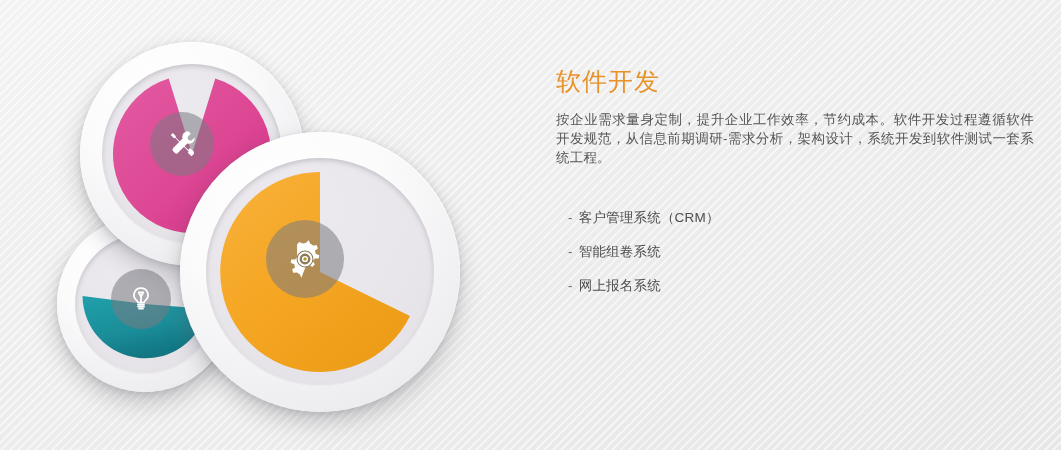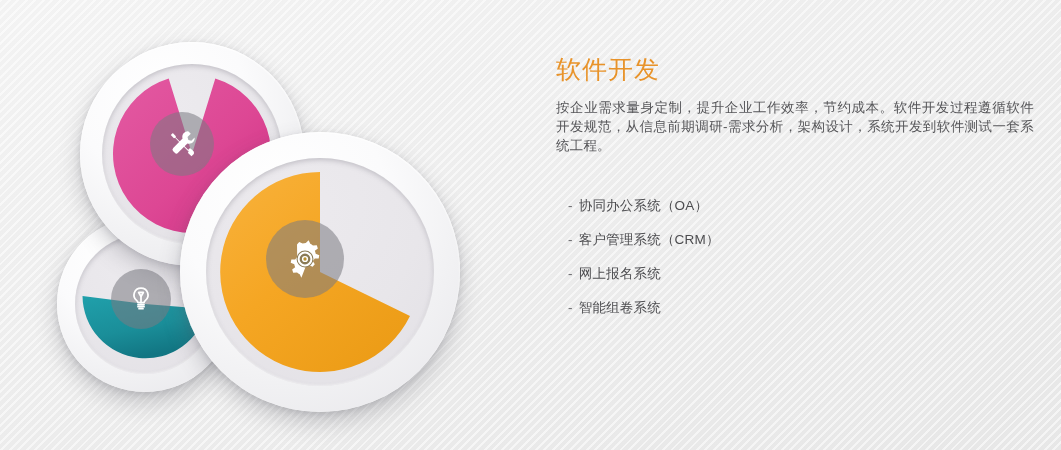--- a/index.html
+++ b/index.html
@@ -55,21 +55,21 @@
   #disc-teal .hub{left:54px;top:53px;width:60px;height:60px;}
 
   #disc-orange{left:180px;top:132px;width:280px;height:280px;z-index:3;}
   #disc-orange .inner{left:26px;top:26px;width:228px;height:228px;}
   #disc-orange .hub{left:86px;top:88px;width:78px;height:78px;}
 
   
   .content{position:absolute;left:556px;top:54px;width:478px;}
   .title{
     font-size:25px;color:#e8932a;letter-spacing:1px;
-    margin:0 0 14px 0;font-weight:400;line-height:1.2;
+    margin:12px 0 14px 0;font-weight:400;line-height:1.2;
   }
   .body{
     font-size:13.5px;color:#555558;line-height:19px;
     margin:0;text-align:justify;letter-spacing:.2px;
   }
   .bullets{margin:34px 0 0 0;padding:0;list-style:none;}
   .bullets li{
     font-size:13.5px;color:#4d4d50;line-height:34px;
     padding-left:12px;letter-spacing:.2px;white-space:nowrap;
   }
@@ -162,25 +162,22 @@
       </svg>
     </div>
   </div>
 </div>
 
 <div class="content">
   <h1 class="title">软件开发</h1>
   <p class="body">按企业需求量身定制，提升企业工作效率，节约成本。软件开发过程遵循软件开发规范，从信息前期调研-需求分析，架构设计，系统开发到软件测试一套系统工程。</p>
   <ul class="bullets">
     <li>
-      <span class="dash">-</span><span>协同办公系统（OA）</span>
-    </li>
-    <li>
       <span class="dash">-</span><span>客户管理系统（CRM）</span>
     </li>
     <li>
-      <span class="dash">-</span><span>网上报名系统</span>
+      <span class="dash">-</span><span>智能组卷系统</span>
     </li>
     <li>
-      <span class="dash">-</span><span>智能组卷系统</span>
+      <span class="dash">-</span><span>网上报名系统</span>
     </li>
   </ul>
 </div>
 
 </body></html>

